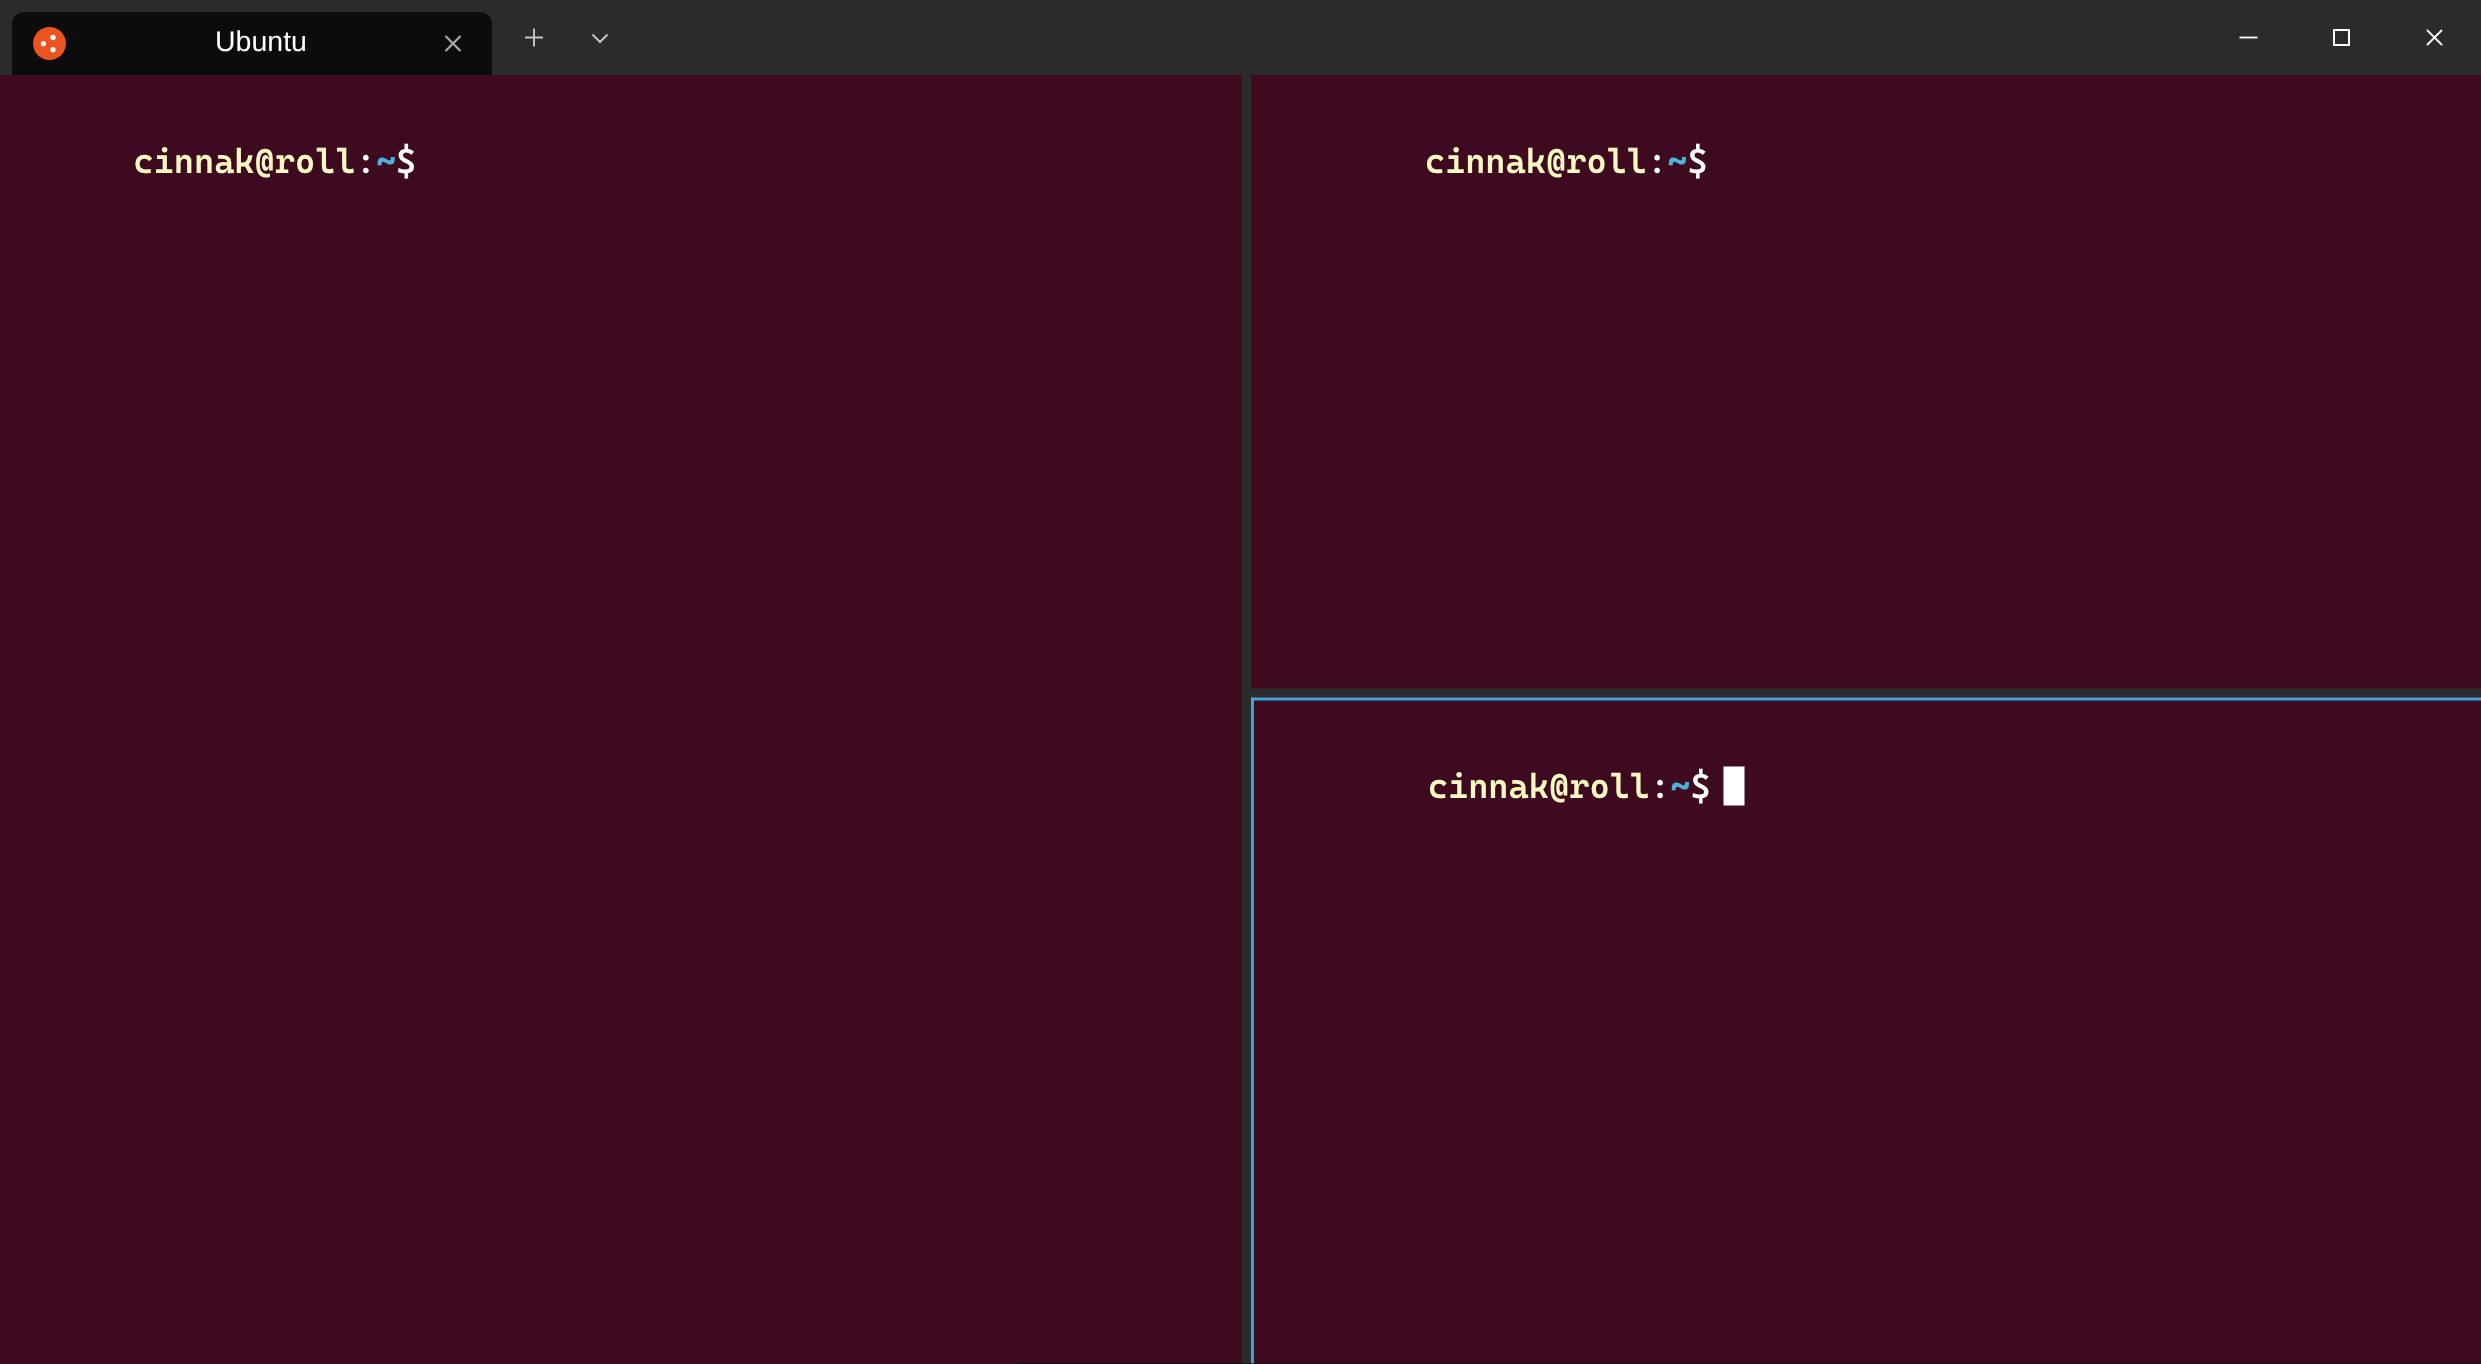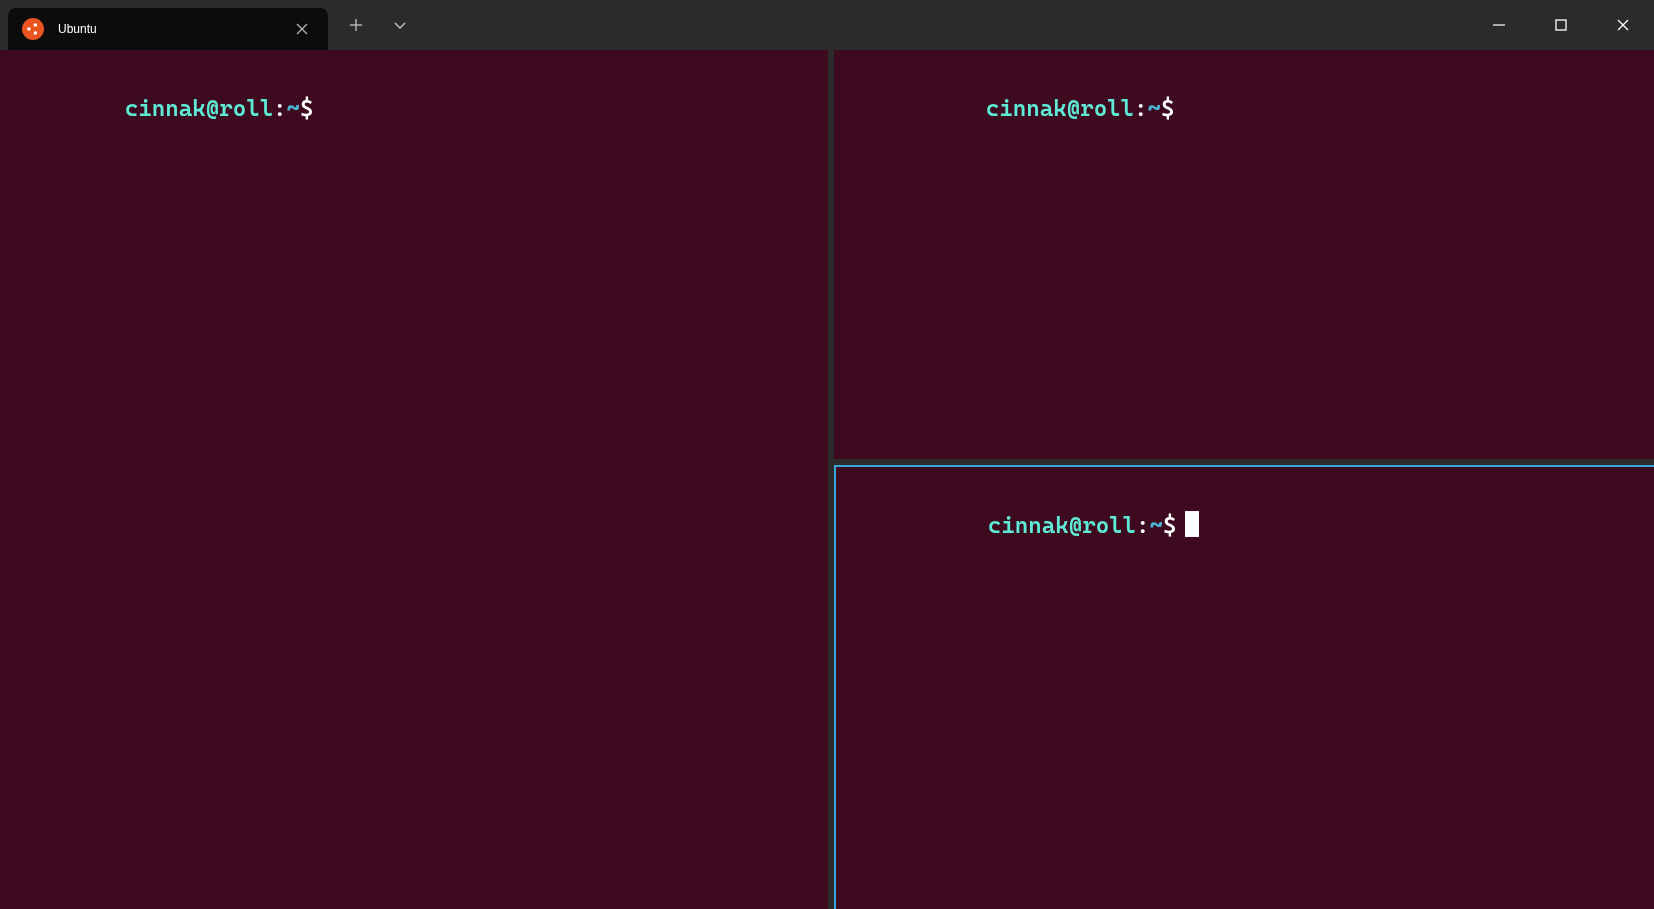--- a/index.html
+++ b/index.html
@@ -37,22 +37,23 @@
       display: flex;
       align-items: center;
       justify-content: center;
       margin-right: 14px;
       flex-shrink: 0;
     }
     .tab-icon svg { width: 14px; height: 14px; }
     .tab-title {
       color: #ffffff;
       font-family: 'Segoe UI', sans-serif;
-      font-size: 12px;
-      flex: 1;
+      font-size: 19px;
+      flex: 1;
+      text-align: center;
     }
     .tab-close {
       width: 24px;
       height: 24px;
       display: flex;
       align-items: center;
       justify-content: center;
       color: #aaaaaa;
       cursor: pointer;
     }
@@ -117,21 +118,21 @@
     .pane-right-bottom {
       flex: 1;
       border: 2px solid #3ba4d8;
       border-right: none;
       border-bottom: none;
     }
     .prompt-line {
       white-space: pre;
       font-weight: 600;
     }
-    .user-host { color: #5eead4; margin-left: 36px; }
+    .user-host { color: #fef9c3; }
     .colon { color: #ffffff; }
     .path { color: #4db3d5; }
     .dollar { color: #ffffff; }
     .cursor-block {
       display: inline-block;
       width: 14px;
       height: 26px;
       background: #ffffff;
       vertical-align: text-bottom;
       margin-left: 8px;

